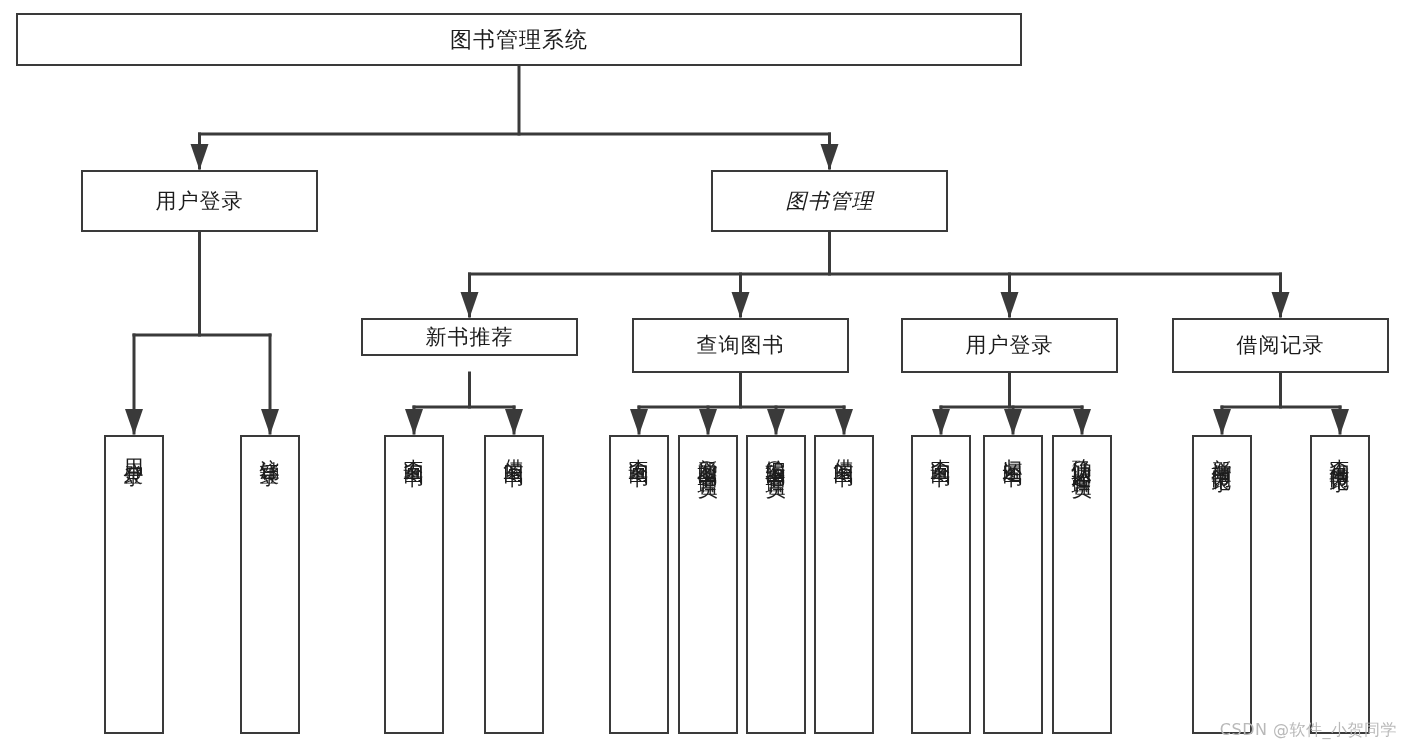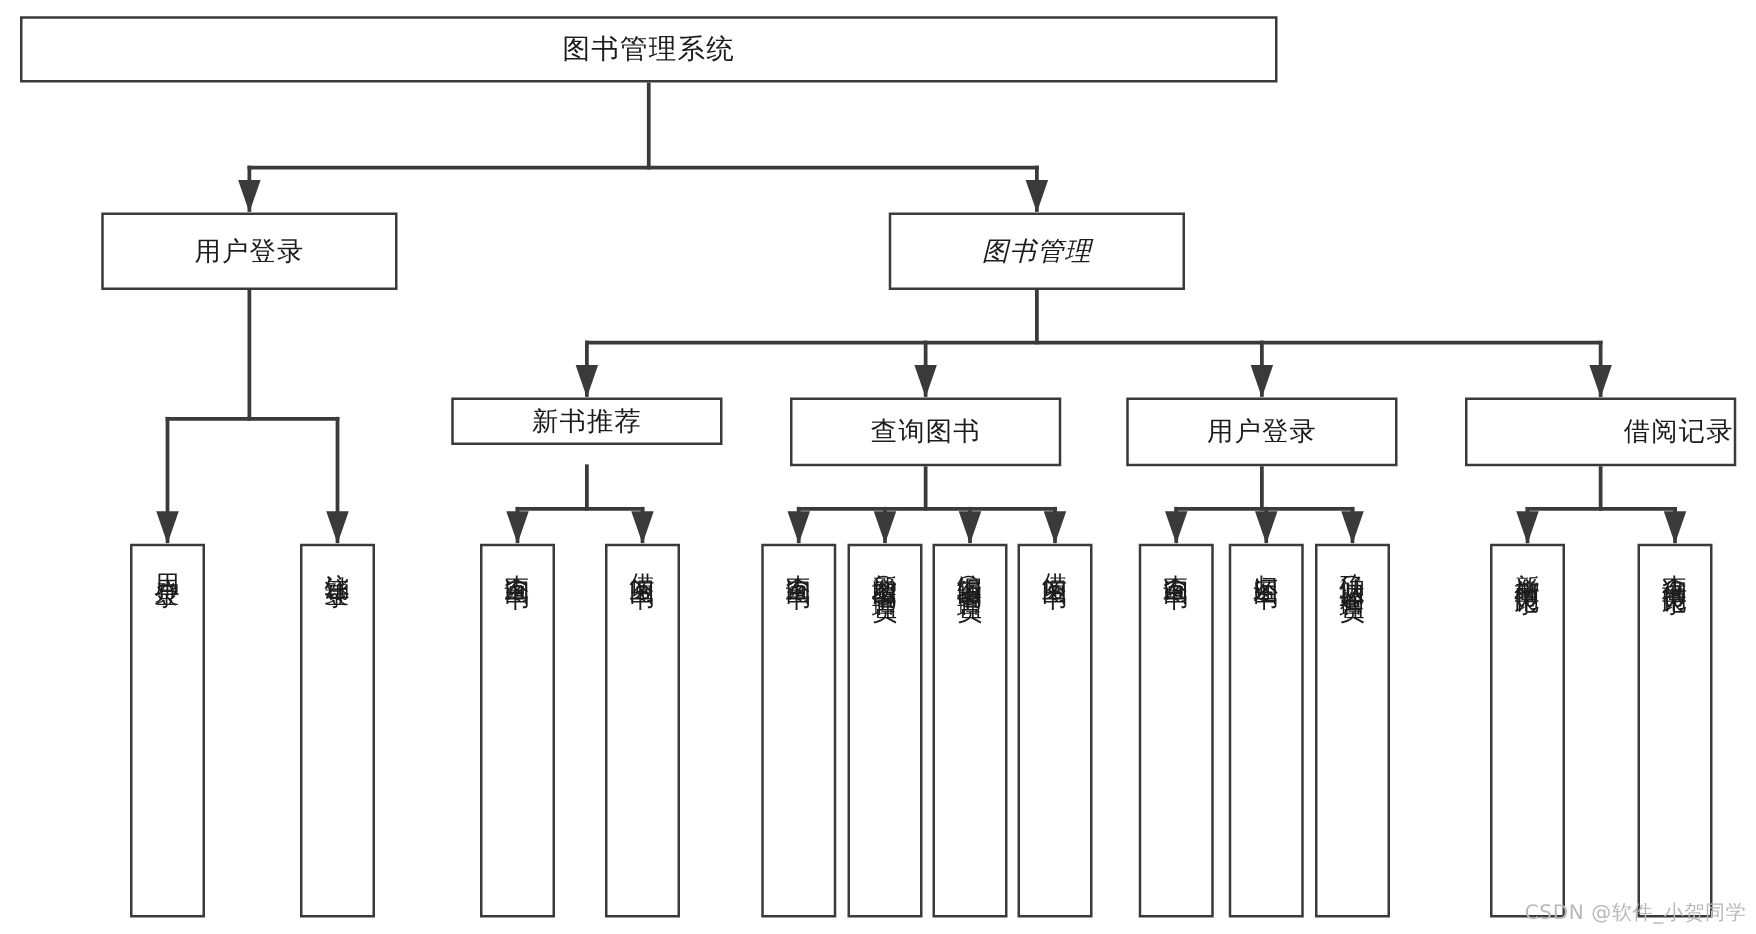--- a/index.html
+++ b/index.html
@@ -149,21 +149,21 @@
       </div>
       <div class="node horiz" style="left: 361px; top: 318px; width: 217px; height: 38px; border-color: rgb(58, 58, 58); color: rgb(28, 28, 28);">
         <span class="label">新书推荐</span>
       </div>
       <div class="node horiz" style="left: 632px; top: 318px; width: 217px; height: 55px; border-color: rgb(58, 58, 58); color: rgb(28, 28, 28);">
         <span class="label">查询图书</span>
       </div>
       <div class="node horiz" style="left: 901px; top: 318px; width: 217px; height: 55px; border-color: rgb(58, 58, 58); color: rgb(28, 28, 28);">
         <span class="label">用户登录</span>
       </div>
-      <div class="node horiz" style="left: 1172px; top: 318px; width: 217px; height: 55px; border-color: rgb(58, 58, 58); color: rgb(28, 28, 28); justify-content: flex-end;">
+      <div class="node horiz" style="left: 1172px; top: 318px; width: 217px; height: 55px; border-color: rgb(58, 58, 58); color: rgb(28, 28, 28);">
         <span class="label">借阅记录</span>
       </div>
       <div class="node vert" style="left: 104px; top: 435px; width: 60px; height: 299px; border-color: rgb(58, 58, 58); color: rgb(28, 28, 28);">
         <span class="label">用户登录</span>
       </div>
       <div class="node vert" style="left: 240px; top: 435px; width: 60px; height: 299px; border-color: rgb(58, 58, 58); color: rgb(28, 28, 28);">
         <span class="label">注销登录</span>
       </div>
       <div class="node vert" style="left: 384px; top: 435px; width: 60px; height: 299px; border-color: rgb(58, 58, 58); color: rgb(28, 28, 28);">
         <span class="label">查询图书</span>

